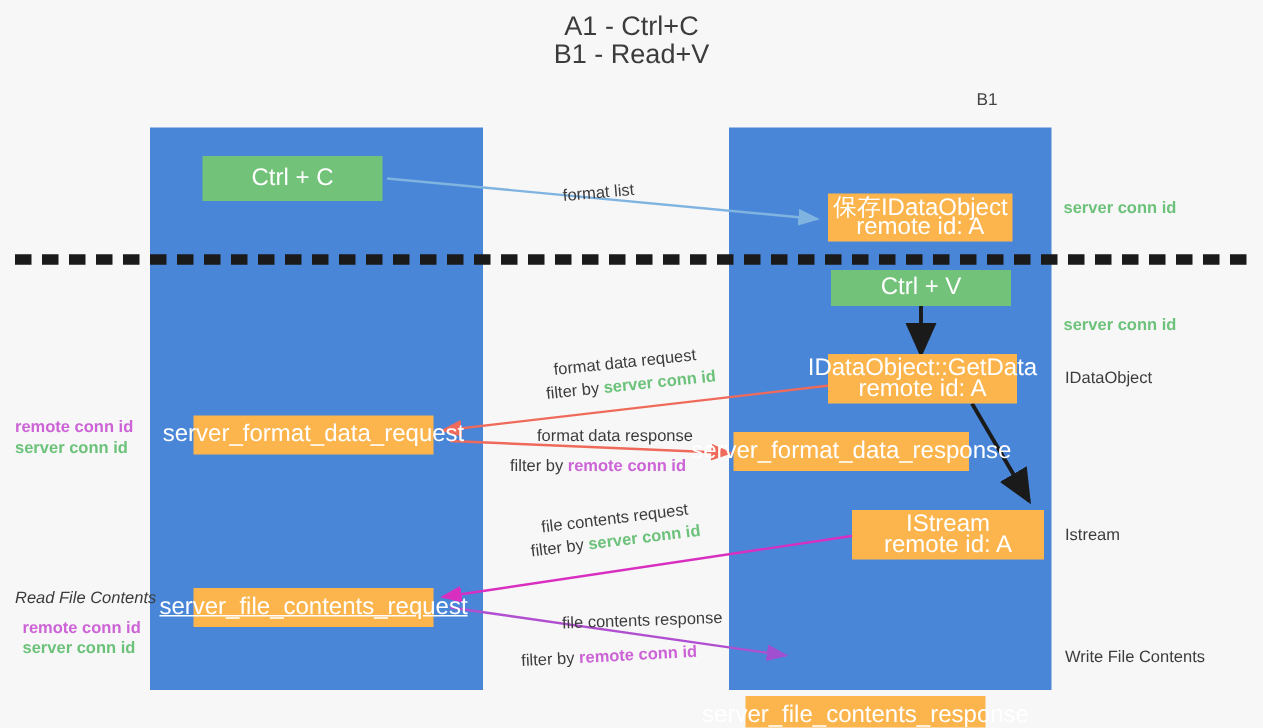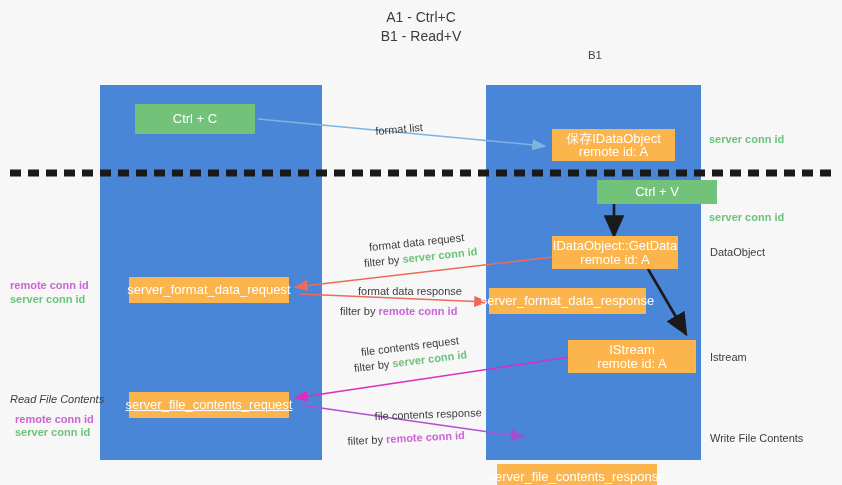--- a/index.html
+++ b/index.html
@@ -11,28 +11,28 @@
     position:relative;
   }
   #stage{position:absolute;left:0;top:0;width:842px;height:485px;}
   svg#wires{position:absolute;left:0;top:0;width:842px;height:485px;pointer-events:none;}
 
   .lane{position:absolute;background:#4a86d8;}
   .lane-head{position:absolute;text-align:center;color:#444;font-size:11.5px;line-height:13px;}
 
   .title{
     position:absolute;left:0;top:8px;width:842px;text-align:center;
-    color:#3c3c3c;font-size:14px;line-height:19px;
+    color:#3c3c3c;font-size:18px;line-height:19px;
   }
 
   .box{
     position:absolute;box-sizing:border-box;
     color:#ffffff;text-align:center;
     display:flex;flex-direction:column;align-items:center;justify-content:center;
-    font-size:13px;line-height:13.5px;
+    font-size:16px;line-height:13.5px;
   }
   .box.green{background:#72c279;}
   .box.orange{background:#fcb44d;}
 
   .lbl{position:absolute;color:#3c3c3c;font-size:11px;line-height:15px;white-space:nowrap;}
   .green-t{color:#6cc27a;font-weight:bold;}
   .purple-t{color:#cc63d6;font-weight:bold;}
   .rot{transform-origin:left bottom;}
 </style>
 </head>
@@ -42,21 +42,21 @@
 
   <div class="title">
     <div>A1 - Ctrl+C</div>
     <div>B1 - Read+V</div>
   </div>
 
   <div class="lane-head" style="left:125px;top:57px;width:140px;margin-top:48px;">
     <div>A1</div>
     <div>remote</div>
   </div>
-  <div class="lane-head" style="left:525px;top:49px;width:140px;">
+  <div class="lane-head" style="left:525px;top:61px;width:140px;text-align:right;">
     <div>B1</div>
   </div>
 
   <div class="lane" style="left:100px;top:85px;width:222px;height:375px;"></div>
   <div class="lane" style="left:486px;top:85px;width:215px;height:375px;"></div>
 
   <svg id="wires" viewBox="0 0 842 485">
     <defs>
       <marker id="ah-blue" markerWidth="9" markerHeight="7" refX="8" refY="3.5" orient="auto">
         <path d="M0,0 L9,3.5 L0,7 z" fill="#7fb3e0"></path>
@@ -94,21 +94,21 @@
 
   <div class="box green" style="left:135px;top:104px;width:120px;height:30px;">
     <span>Ctrl + C</span>
   </div>
 
   <div class="box orange" style="left:552px;top:129px;width:123px;height:32px;">
     <span>保存IDataObject</span>
     <span>remote id: A</span>
   </div>
 
-  <div class="box green" style="left:554px;top:180px;width:120px;height:24px;margin-left:43px;">
+  <div class="box green" style="left:554px;top:180px;width:120px;height:24px;">
     <span>Ctrl + V</span>
   </div>
 
   <div class="box orange" style="left:552px;top:236px;width:126px;height:33px;align-items:center;">
     <span>IDataObject::GetData</span>
     <span>remote id: A</span>
   </div>
 
   <div class="box orange" style="left:568px;top:340px;width:128px;height:33px;">
     <span>IStream</span>
@@ -148,21 +148,21 @@
     <span>filter by </span><span class="green-t">server conn id</span>
   </div>
 
   <div class="lbl rot" style="left:375px;top:409px;transform:rotate(-2deg);">file contents response</div>
   <div class="lbl rot" style="left:348px;top:434px;transform:rotate(-3deg);">
     <span>filter by </span><span class="purple-t">remote conn id</span>
   </div>
 
   <div class="lbl green-t" style="left:709px;top:132px;">server conn id</div>
   <div class="lbl green-t" style="left:709px;top:210px;">server conn id</div>
-  <div class="lbl" style="left:710px;top:245px;">DataObject</div>
+  <div class="lbl" style="left:710px;top:245px;">IDataObject</div>
   <div class="lbl" style="left:710px;top:350px;">Istream</div>
   <div class="lbl" style="left:710px;top:431px;">Write File Contents</div>
 
   <div class="lbl purple-t" style="left:10px;top:278px;">remote conn id</div>
   <div class="lbl green-t" style="left:10px;top:292px;">server conn id</div>
 
   <div class="lbl" style="left:10px;top:392px;font-style:italic;">Read File Contents</div>
   <div class="lbl purple-t" style="left:15px;top:412px;">remote conn id</div>
   <div class="lbl green-t" style="left:15px;top:425px;">server conn id</div>
 

